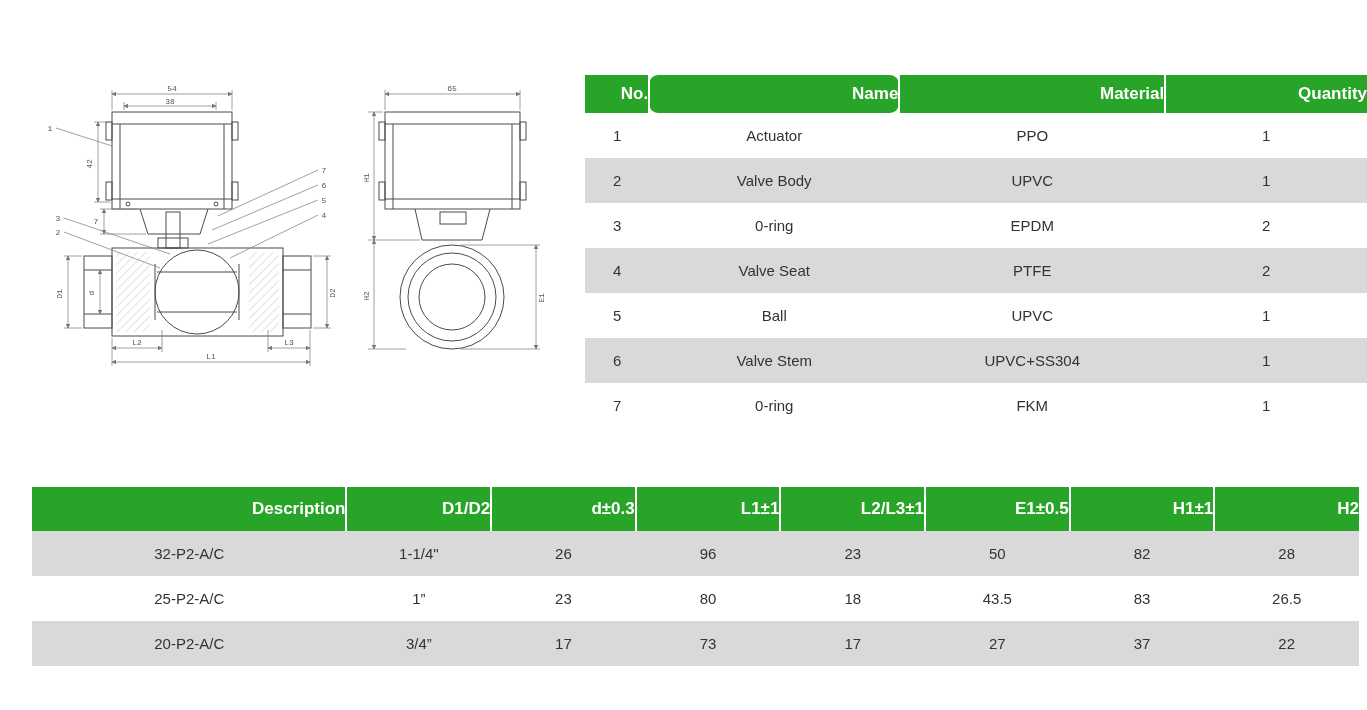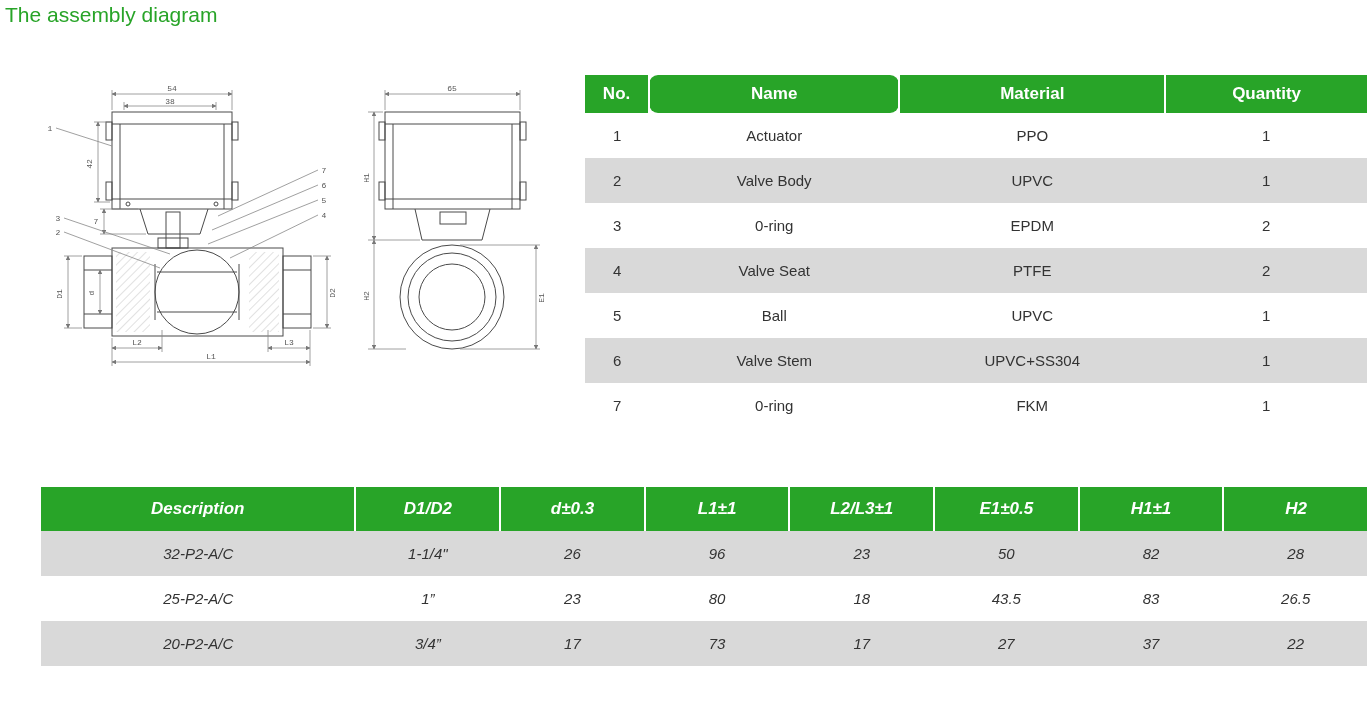--- a/index.html
+++ b/index.html
@@ -16,48 +16,47 @@
     font-size:21px;color:var(--accent);font-weight:500;
   }
 
   .diagram-wrap{position:absolute;left:20px;top:72px;width:560px;height:375px;font-family:Liberation Mono, monospace;}
 
   
   table{border-collapse:collapse;table-layout:fixed;width:100%;
     font-size:15px;color:#333;}
   thead th{
     background:var(--accent);color:#fff;font-weight:700;font-size:17px;
-    height:38px;border-right:2px solid #fff;text-align:center;vertical-align:middle;
+    height:38px;border-right:2px solid #fff;text-align:right;vertical-align:middle;
   }
   thead th:last-child{border-right:none;margin-top:44px;}
   tbody td{text-align:center;vertical-align:middle;height:45px;}
 
   .parts-table-wrap{position:absolute;left:585px;top:75px;width:782px;}
   #parts-table tbody tr:nth-child(even) td{background:var(--stripe);}
   #parts-table th:nth-child(1){width:8.2%;}
   #parts-table th:nth-child(2){width:32%;border-radius:9px;}
   #parts-table th:nth-child(3){width:34%;margin-top:21px;}
   #parts-table th:nth-child(4){width:25.8%;}
 
-  .dims-table-wrap{position:absolute;left:41px;top:487px;width:1327px;font-style:italic;}
+  .dims-table-wrap{position:absolute;left:32px;top:487px;width:1327px;}
   #dims-table thead th{height:44px;}
   #dims-table tbody tr:nth-child(odd) td{background:var(--stripe);}
   #dims-table th:nth-child(1){width:23.7%;}
 
   
   .draw{stroke:#4a4a4a;fill:none;stroke-width:1;}
   .dims{stroke:#888;fill:none;stroke-width:0.8;}
   .dimtext{font-size:8px;fill:#555;}
 </style>
 </head>
 <body>
 
 <div class="page">
 
-  <div class="title">The assembly diagram</div>
 
   <div class="diagram-wrap">
     <svg width="560" height="375" viewBox="0 0 560 375">
       <defs>
         <marker id="arr" viewBox="0 0 10 10" refX="9" refY="5" markerWidth="6" markerHeight="6" orient="auto-start-reverse">
           <path d="M0,0 L10,5 L0,10 z" fill="#777"></path>
         </marker>
         <pattern id="hatch" width="6" height="6" patternTransform="rotate(45)" patternUnits="userSpaceOnUse">
           <line x1="0" y1="0" x2="0" y2="6" stroke="#9a9a9a" stroke-width="0.6"></line>
         </pattern>

